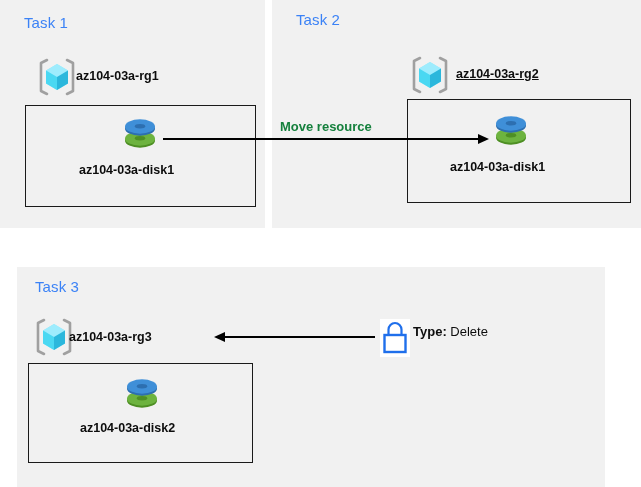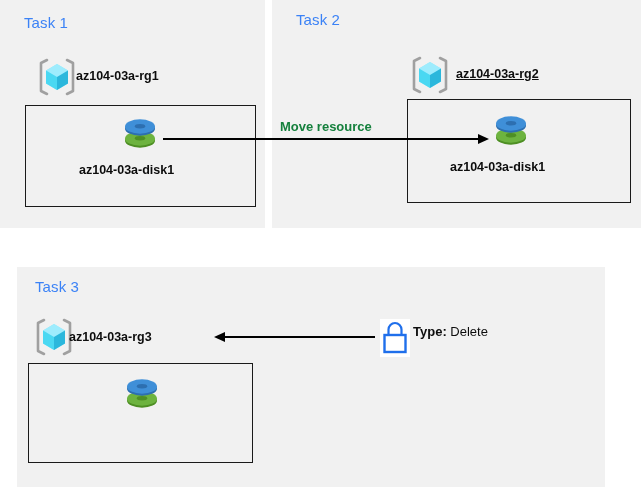--- a/index.html
+++ b/index.html
@@ -221,20 +221,21 @@
   <div class="disk-icon" style="left:122px; top:373px;">
     <svg viewBox="0 0 40 42" xmlns="http://www.w3.org/2000/svg">
       <ellipse cx="20" cy="27.5" rx="15" ry="7.2" fill="#4e8f24"></ellipse>
       <ellipse cx="20" cy="25.5" rx="15" ry="7.2" fill="#6db33f"></ellipse>
       <ellipse cx="20" cy="25.2" rx="5.2" ry="2.2" fill="#4e8f24"></ellipse>
       <ellipse cx="20" cy="15.5" rx="15" ry="7.2" fill="#2d6fb0"></ellipse>
       <ellipse cx="20" cy="13.5" rx="15" ry="7.2" fill="#3f8fd8"></ellipse>
       <ellipse cx="20" cy="13.2" rx="5.2" ry="2.2" fill="#2d6fb0"></ellipse>
     </svg>
   </div>
+  <div class="node-label" style="left:80px; top:421px;">az104-03a-disk2</div>
 
   <div class="conn-line" style="left:225px; top:336px; width:150px;"></div>
   <div class="arrow-head arrow-left" style="left:214px; top:331.5px;"></div>
 
   <div class="lock-icon" style="left:380px; top:319px;">
     <svg viewBox="0 0 30 38" xmlns="http://www.w3.org/2000/svg">
       <rect x="0" y="0" width="30" height="38" fill="#ffffff"></rect>
       <path d="M8.5 16 L8.5 10.5 A6.5 6.5 0 0 1 21.5 10.5 L21.5 16" fill="none" stroke="#1f6feb" stroke-width="2.2"></path>
       <rect x="4.5" y="16" width="21" height="17" fill="none" stroke="#1f6feb" stroke-width="2.4"></rect>
     </svg>

